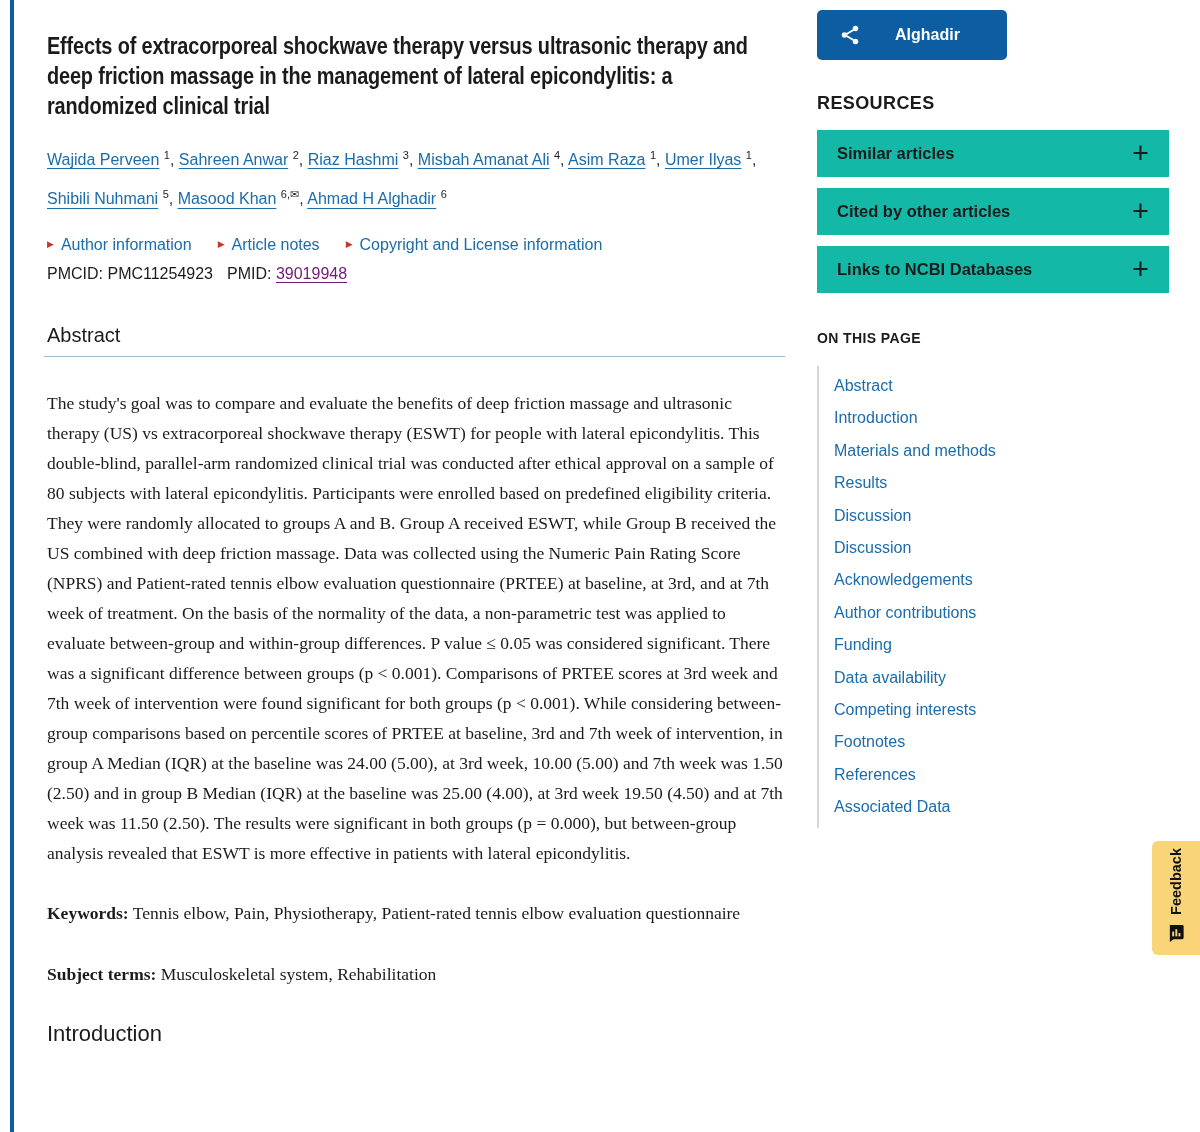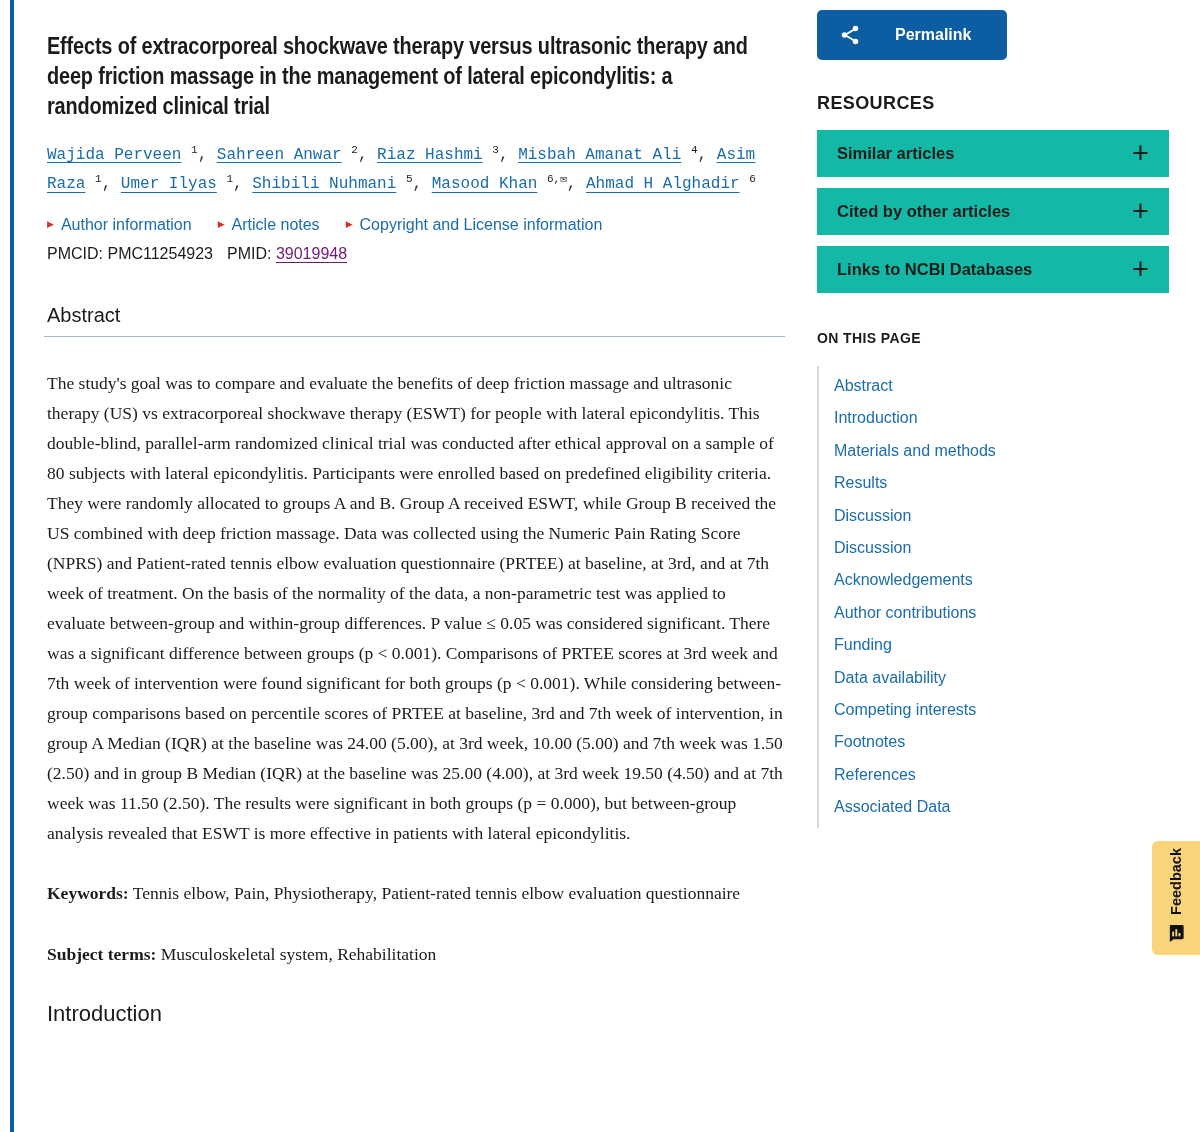--- a/index.html
+++ b/index.html
@@ -17,21 +17,21 @@
   }
   
   .content { position:absolute; left:47px; top:0; width:738px; }
   .title {
     margin-top:31px;
     width:870px;
     transform:scaleX(0.848); transform-origin:0 0;
     font-size:23.5px; line-height:30px; font-weight:700;
     letter-spacing:-0.2px; color:#1b1b1b;
   }
-  .authors { margin-top:17px; font-size:16px; line-height:24px; color:#333;font-family:Liberation Mono, monospace; }
+  .authors { margin-top:17px; font-size:16px; line-height:34px; color:#333; }
   .author-link { color:#1a6cab; text-decoration:underline; text-underline-offset:3px; cursor:pointer; }
   .authors sup { font-size:11px; color:#1d1d1d; }
   .meta-links { margin-top:19px; display:flex; gap:26px; font-size:16px; }
   .meta-link { color:#1a6cab; display:flex; align-items:center; gap:7px; cursor:pointer; text-decoration:none; }
   .meta-link .arrow { color:#d0342c; font-size:9px; line-height:1; }
   .ids { margin-top:11px; font-size:16px; color:#1b1b1b; }
   .ids .pmid-label { margin-left:14px; }
   .pmid-link { color:#701a75; text-decoration:underline; text-underline-offset:3px; cursor:pointer; }
   .section-heading { margin-top:41px; font-size:20px; font-weight:400; color:#1b1b1b; }
   .rule { border:none; border-top:1px solid #9fb9cc; margin:9px 0 0 -3px; width:741px; }
@@ -138,21 +138,21 @@
   <button class="permalink-btn">
     <span style="display:flex;">
       <svg width="22" height="22" viewBox="0 0 24 24">
         <line x1="6.5" y1="12" x2="17.5" y2="5.5" stroke="#fff" stroke-width="2"></line>
         <line x1="6.5" y1="12" x2="17.5" y2="18.5" stroke="#fff" stroke-width="2"></line>
         <circle cx="18" cy="5" r="3" fill="#fff"></circle>
         <circle cx="6" cy="12" r="3" fill="#fff"></circle>
         <circle cx="18" cy="19" r="3" fill="#fff"></circle>
       </svg>
     </span>
-    <span>Permalink</span>
+    <span>Alghadir</span>
   </button>
 
   <div class="res-heading">RESOURCES</div>
   <div class="accordions" id="resources">
       <div class="accordion">
         <span class="acc-label">Similar articles</span>
         <span class="plus">+</span>
       </div>
       <div class="accordion">
         <span class="acc-label">Cited by other articles</span>

